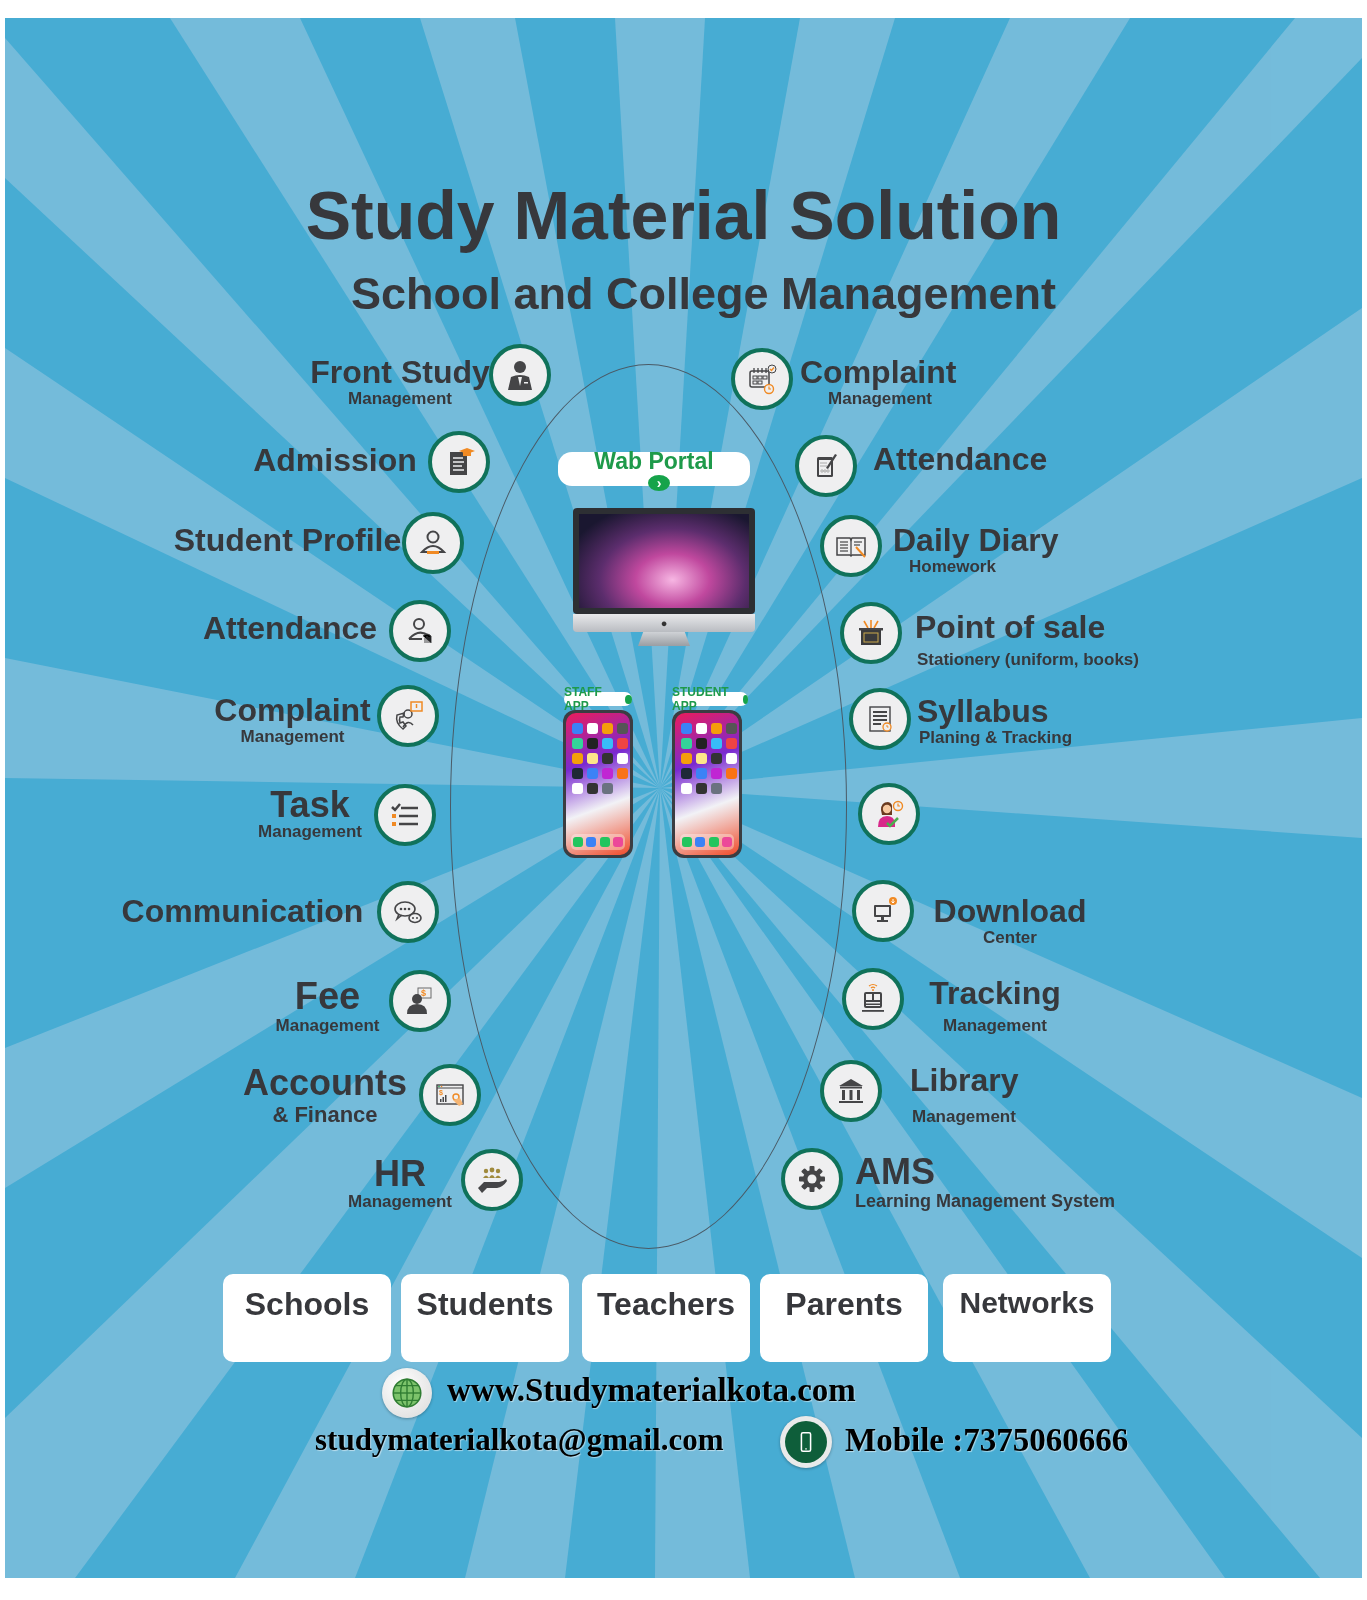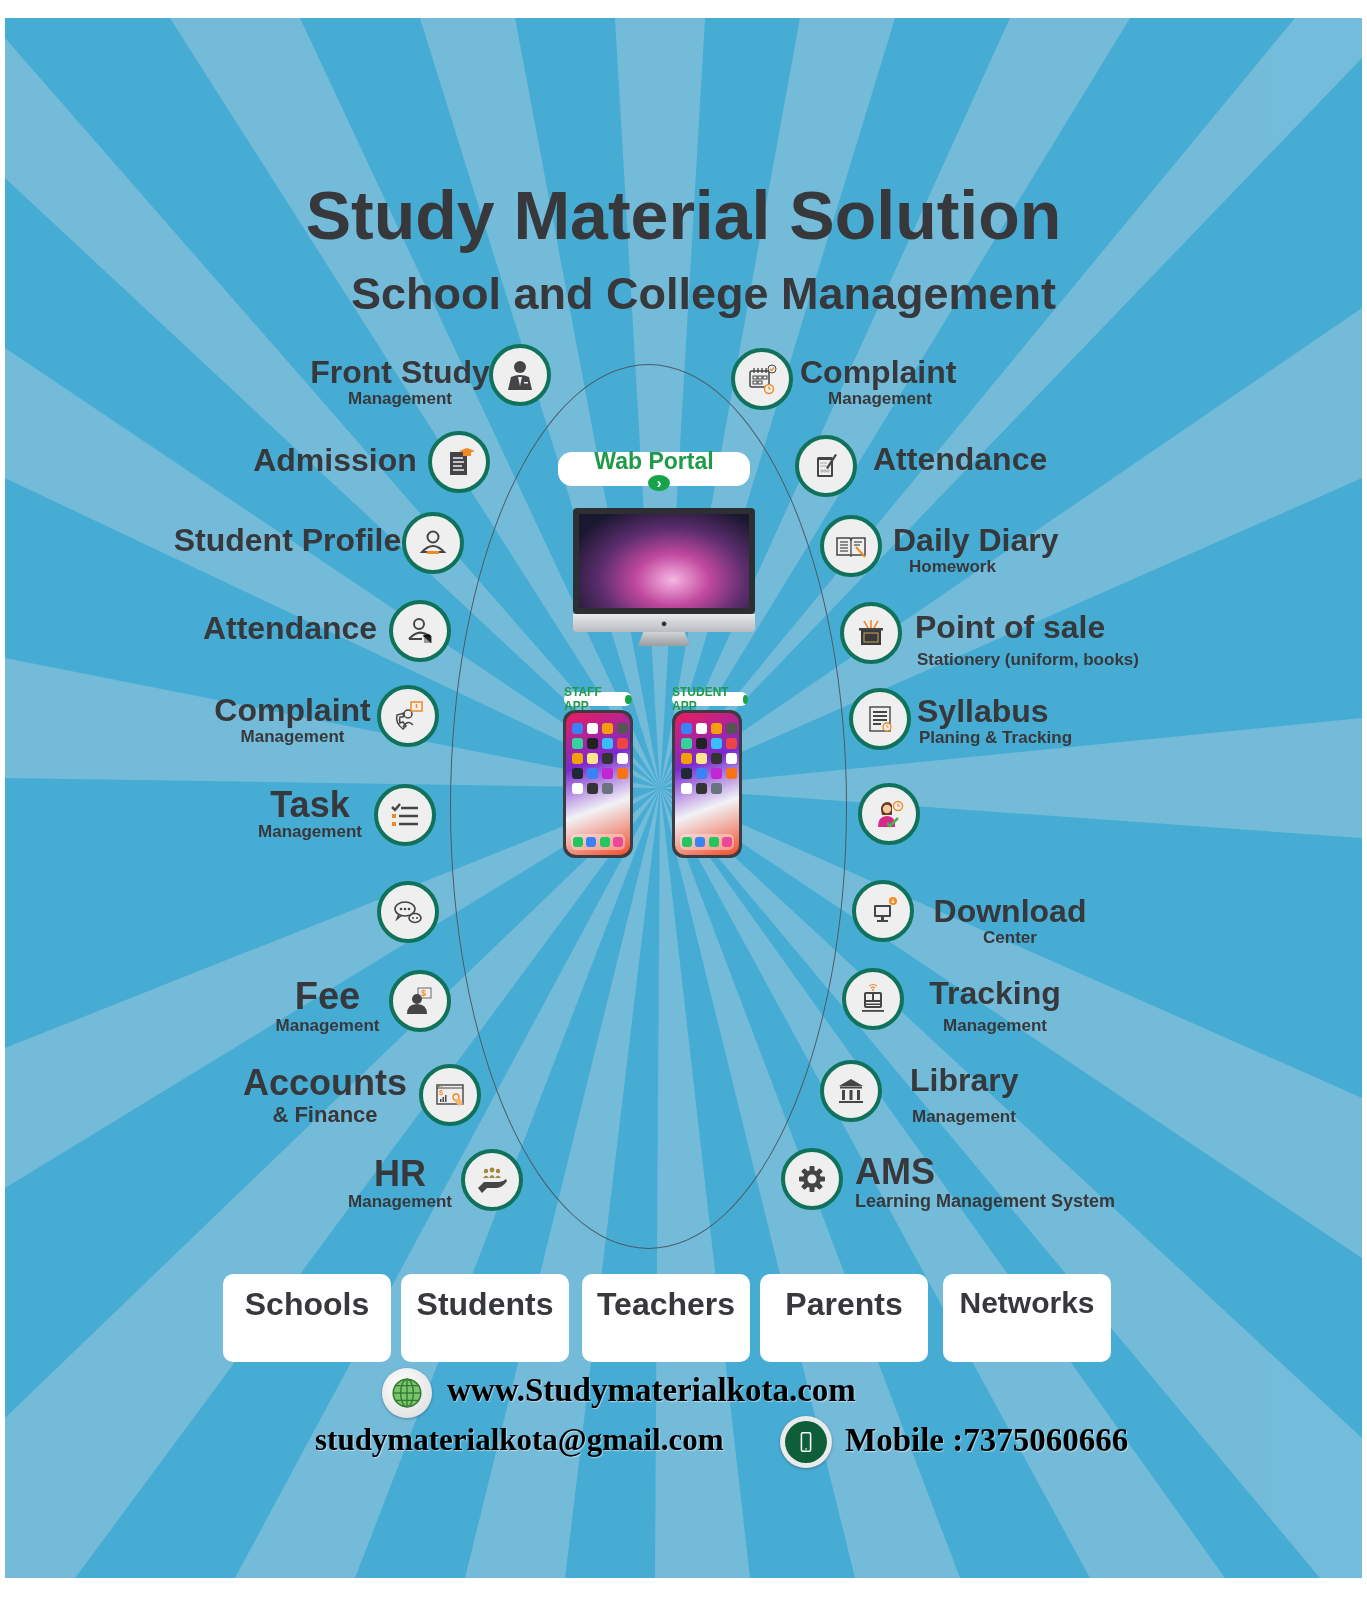--- a/index.html
+++ b/index.html
@@ -235,20 +235,23 @@
         <rect x="4" y="16" width="4" height="4" fill="#f08a24"></rect>
         <rect x="4" y="24" width="4" height="4" fill="#f08a24"></rect>
         <g stroke="#454547" stroke-width="2.5">
           <line x1="13" y1="10" x2="30" y2="10"></line>
           <line x1="11" y1="18" x2="30" y2="18"></line>
           <line x1="11" y1="26" x2="30" y2="26"></line>
         </g>
       </svg>
   </div>
 
+  <div class="feat left" style="left:105px;top:876px;width:265px;">
+    <div class="t">Communication</div>
+  </div>
   <div class="icon" style="left:372px;top:863px;width:62px;height:62px;">
     <svg viewBox="0 0 34 34">
         <ellipse cx="14" cy="14" rx="10" ry="7" fill="none" stroke="#454547" stroke-width="1.6"></ellipse>
         <path d="M8 19 L6 24 L11 20" fill="none" stroke="#454547" stroke-width="1.6"></path>
         <circle cx="10" cy="14" r="1.3" fill="#454547"></circle>
         <circle cx="14" cy="14" r="1.3" fill="#454547"></circle>
         <circle cx="18" cy="14" r="1.3" fill="#454547"></circle>
         <ellipse cx="24" cy="23" rx="6" ry="4.5" fill="#efeff0" stroke="#454547" stroke-width="1.6"></ellipse>
         <circle cx="22" cy="23" r="1" fill="#454547"></circle>
         <circle cx="26" cy="23" r="1" fill="#454547"></circle>

